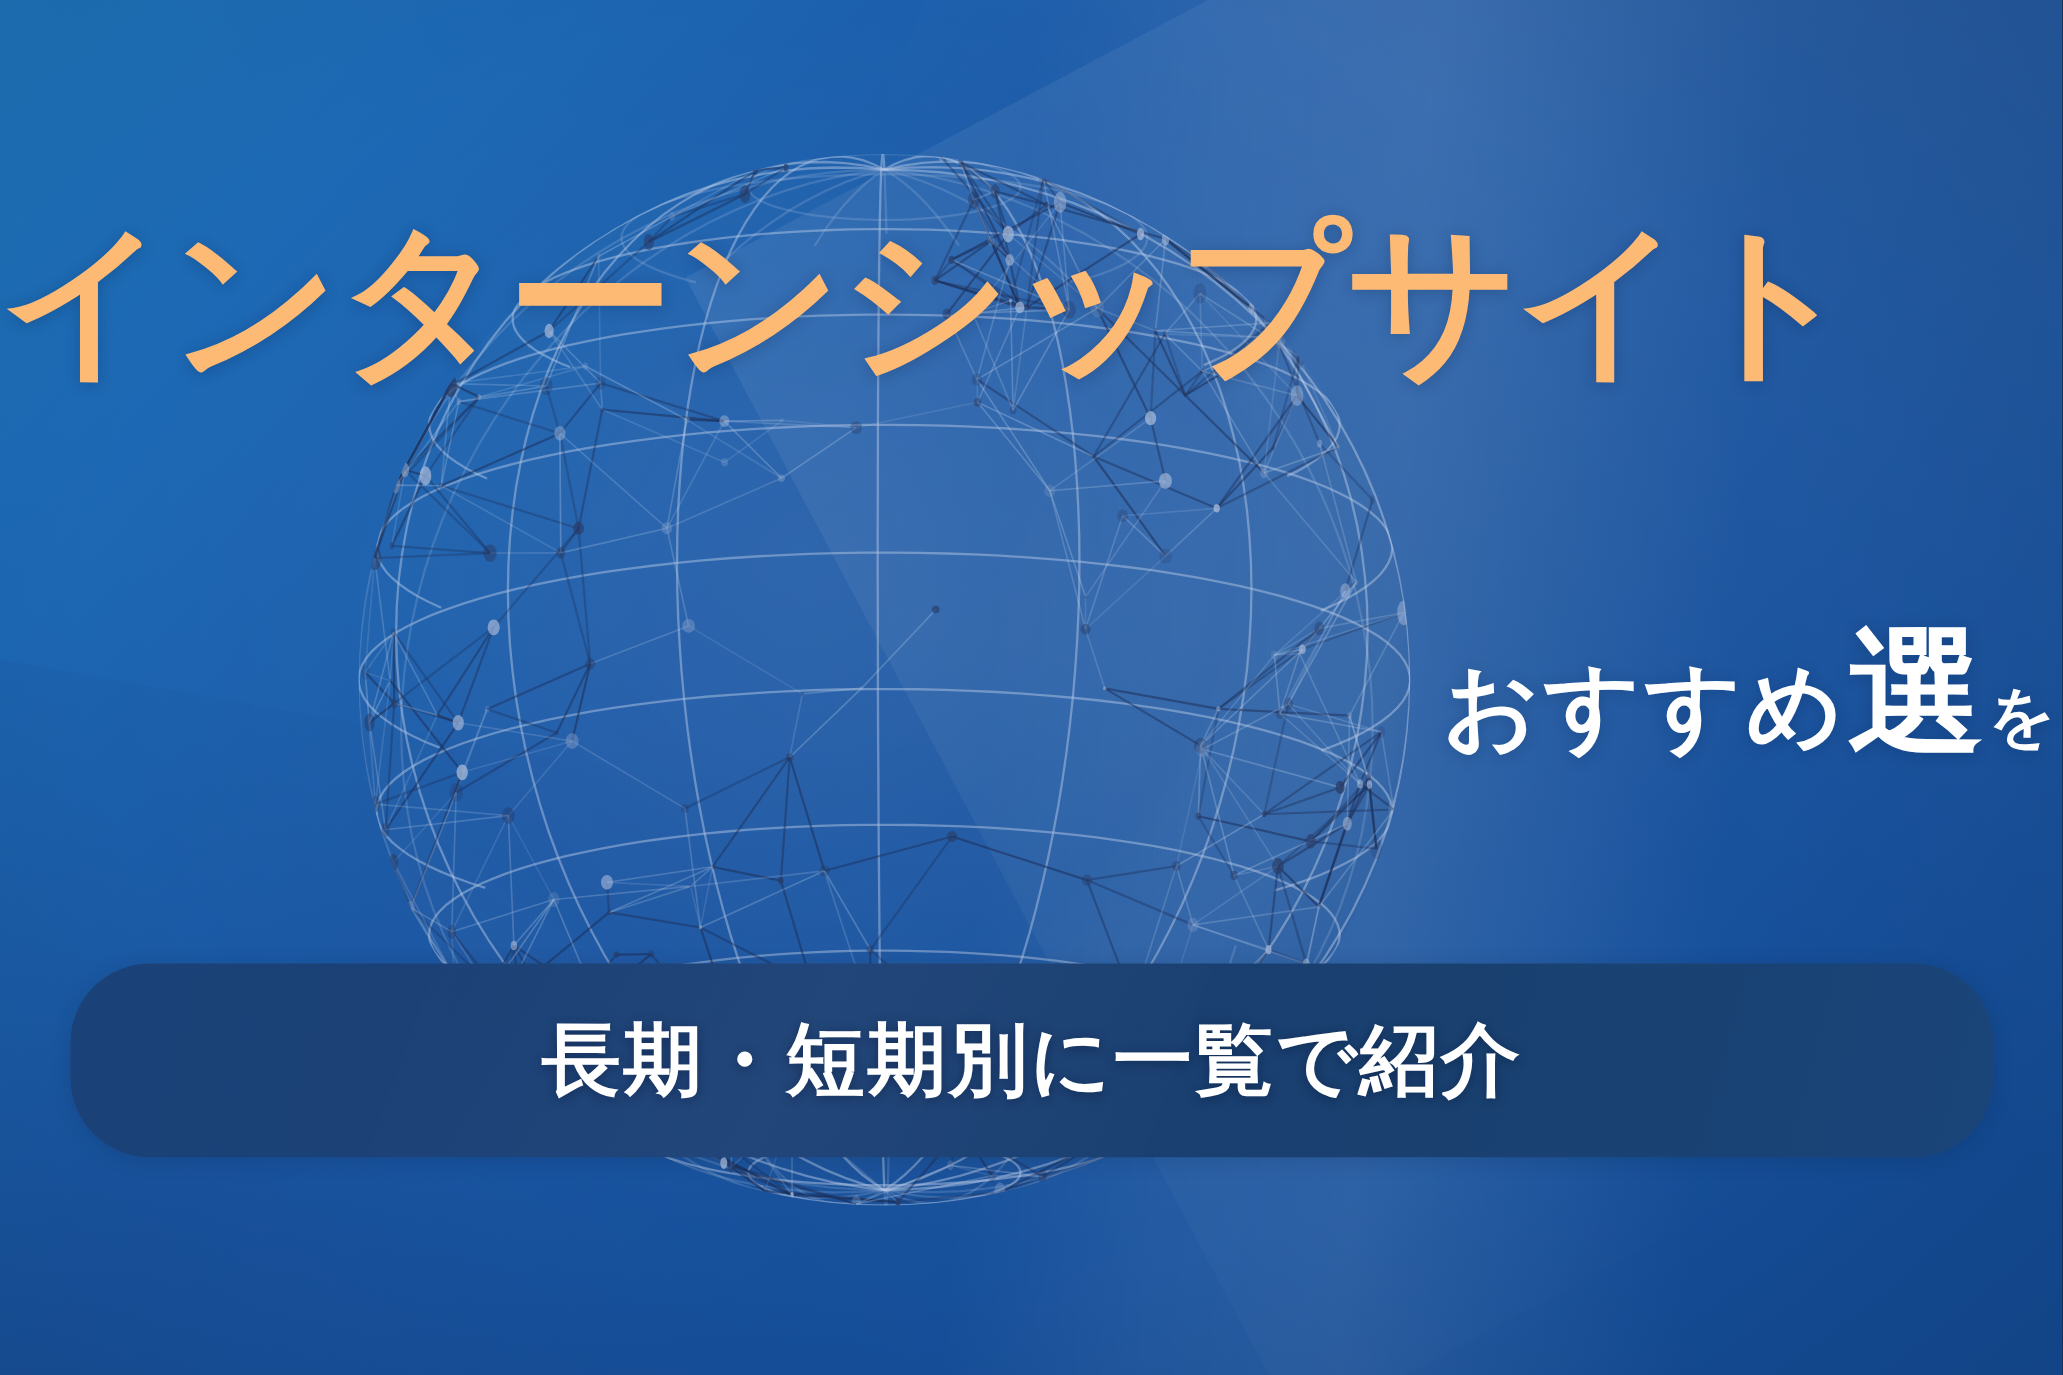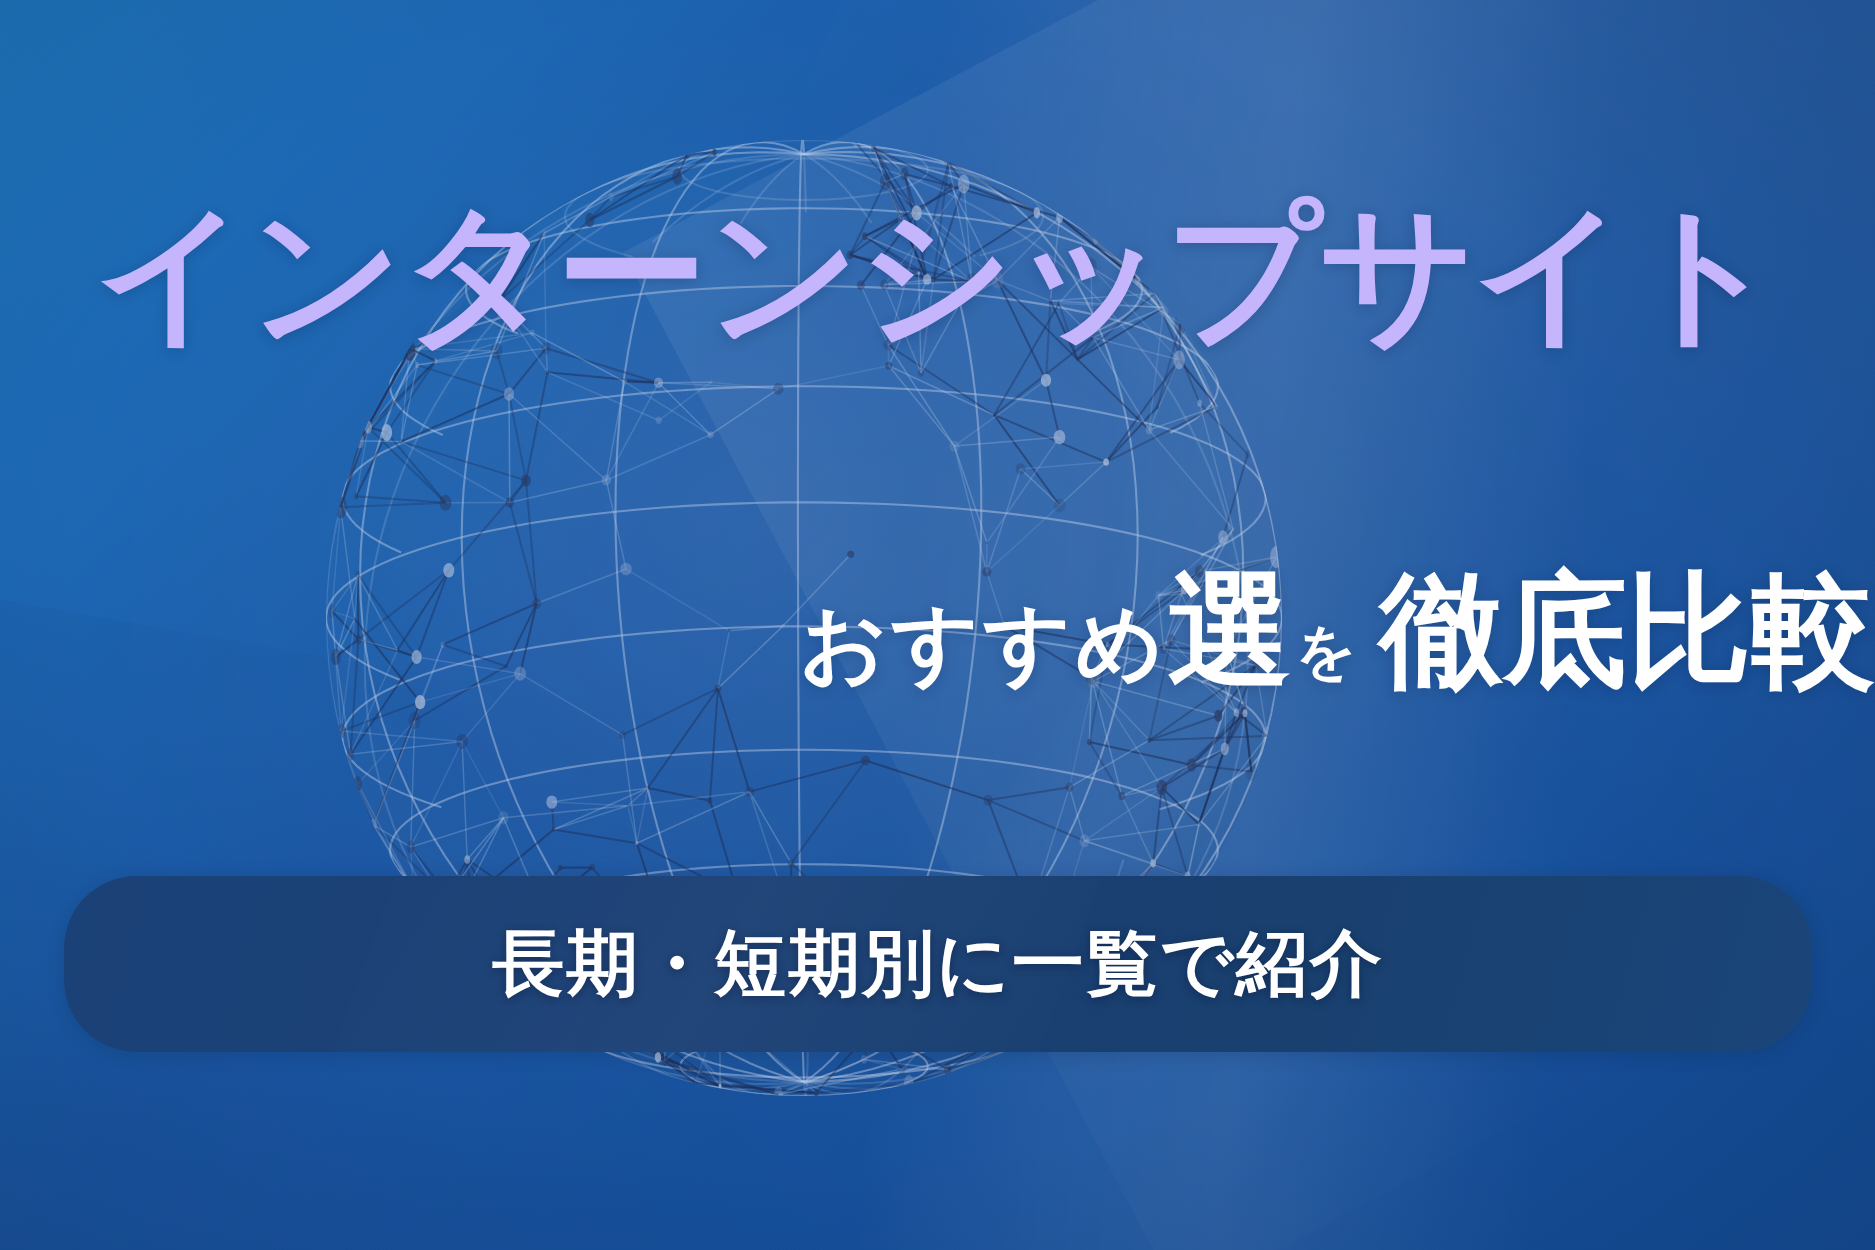--- a/index.html
+++ b/index.html
@@ -78,22 +78,21 @@
   
   .content{
     position:absolute; inset:0;
     z-index:6;
   }
 
   .title-line{
     position:absolute;
     left:0; right:0;
     top:196px;
-    text-align:center;
-    color:#c4b5fd;
+    color:#fdba74;
     font-weight:700;
     font-size:152px;
     line-height:1.02;
     letter-spacing:-2px;
     white-space:nowrap;
     text-shadow:0 2px 14px rgba(5,25,60,.22);
   }
 
   .sub-line{
     position:absolute;
@@ -954,21 +953,20 @@
   </svg>
 
   <div class="content">
 
     <div class="title-line">インターンシップサイト</div>
 
     <div class="sub-line">
       <span class="sub-pre">おすすめ</span>
       <span class="sub-sen">選</span>
       <span class="sub-wo">を</span>
-      <span class="sub-post">徹底比較</span>
     </div>
 
     <div class="pill">
       <div class="pill-sheen"></div>
       <div class="pill-text">長期・短期別に一覧で紹介</div>
     </div>
 
   </div>
 </div>
 

